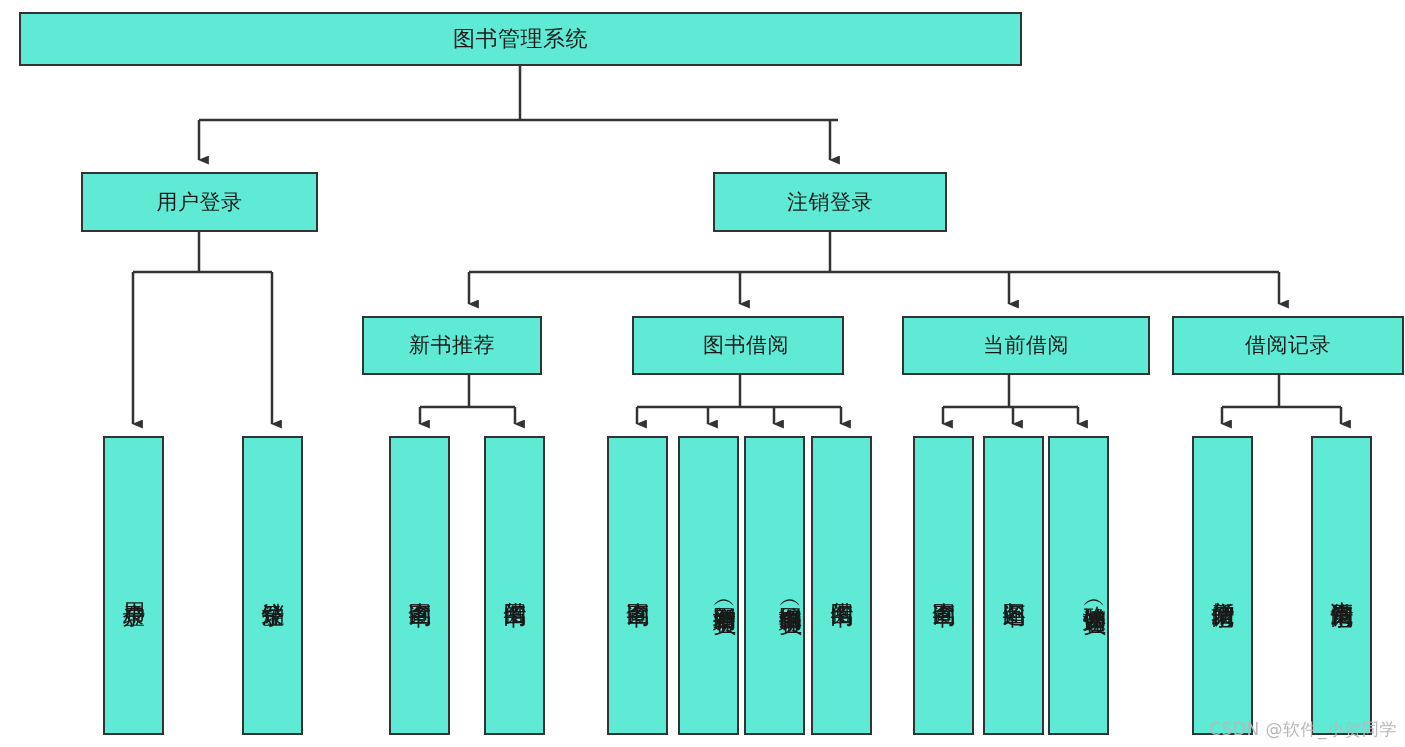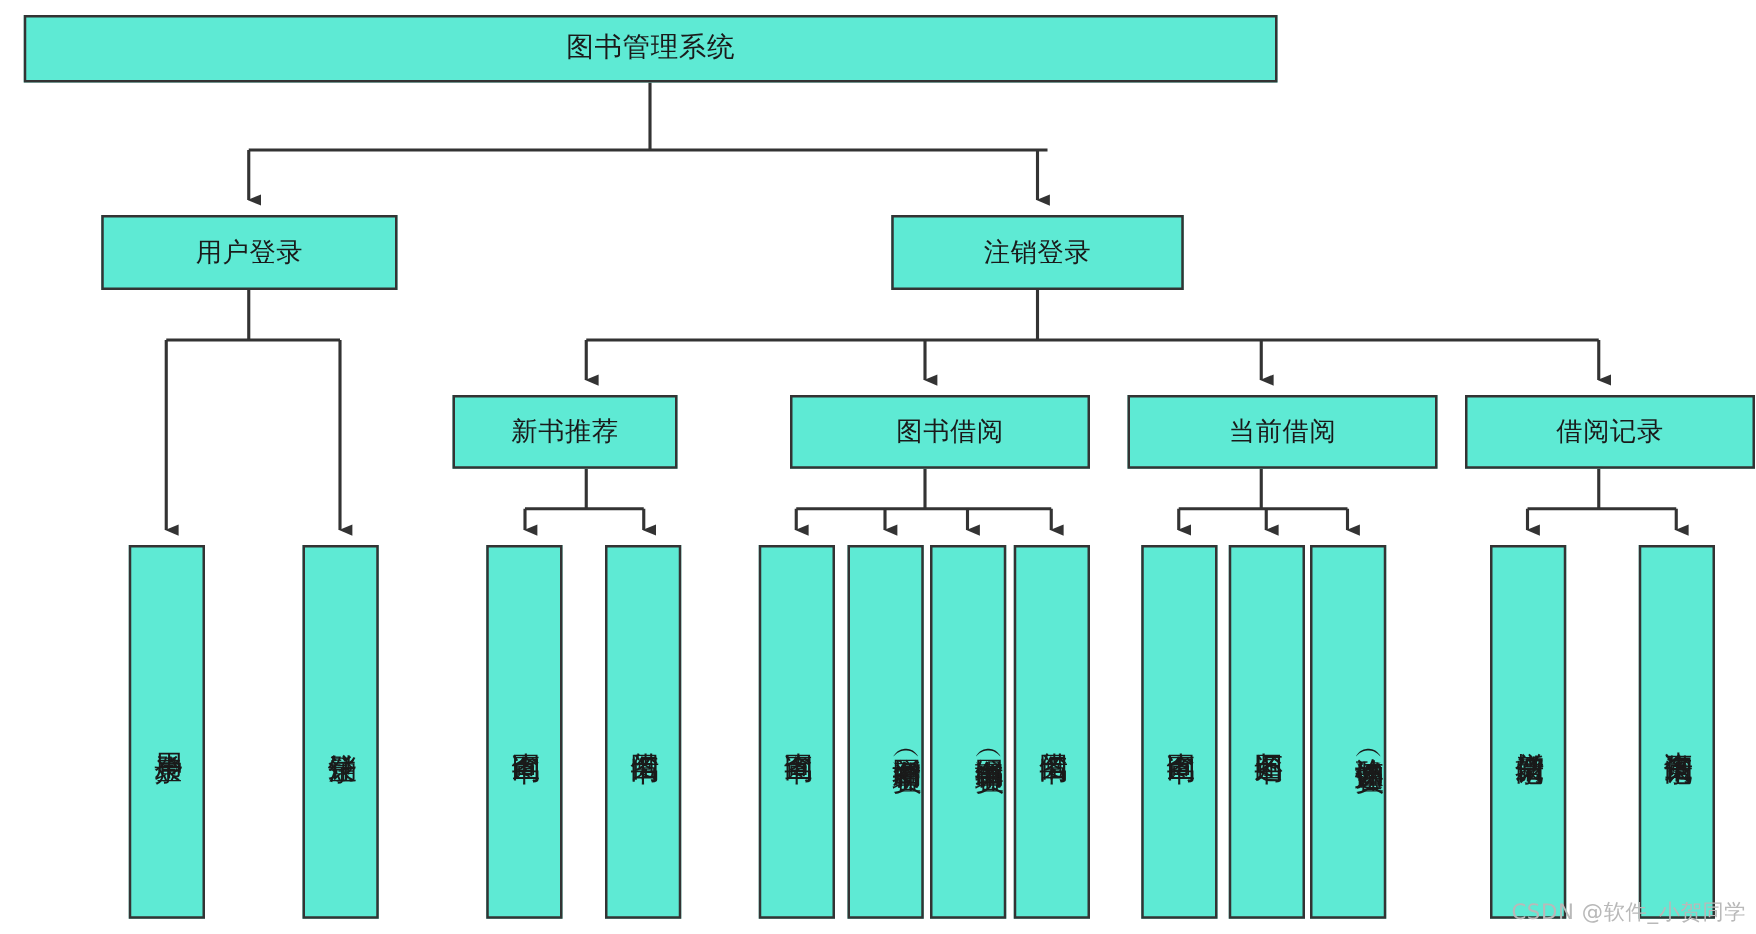--- a/index.html
+++ b/index.html
@@ -133,21 +133,21 @@
   <div class="node h" style="left:81px; top:172px; width:237px; height:60px;">
     <span class="label">用户登录</span>
   </div>
   <div class="node h" style="left:713px; top:172px; width:234px; height:60px;">
     <span class="label">注销登录</span>
   </div>
 
   <div class="node h" style="left:362px; top:316px; width:180px; height:59px;">
     <span class="label">新书推荐</span>
   </div>
-  <div class="node h" style="left:632px; top:316px; width:240px; height:59px;padding-left:16px;">
+  <div class="node h" style="left:632px; top:316px; width:212px; height:59px;padding-left:16px;">
     <span class="label">图书借阅</span>
   </div>
   <div class="node h" style="left:902px; top:316px; width:248px; height:59px;">
     <span class="label">当前借阅</span>
   </div>
   <div class="node h" style="left:1172px; top:316px; width:232px; height:59px;">
     <span class="label">借阅记录</span>
   </div>
 
   <div class="node v centered" style="left:103px; top:436px; width:61px; height:299px;">

